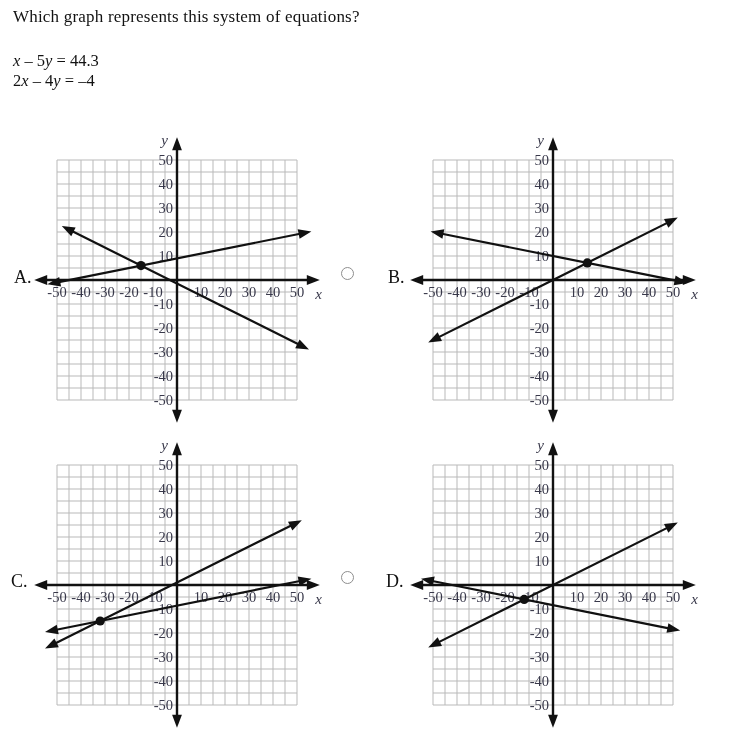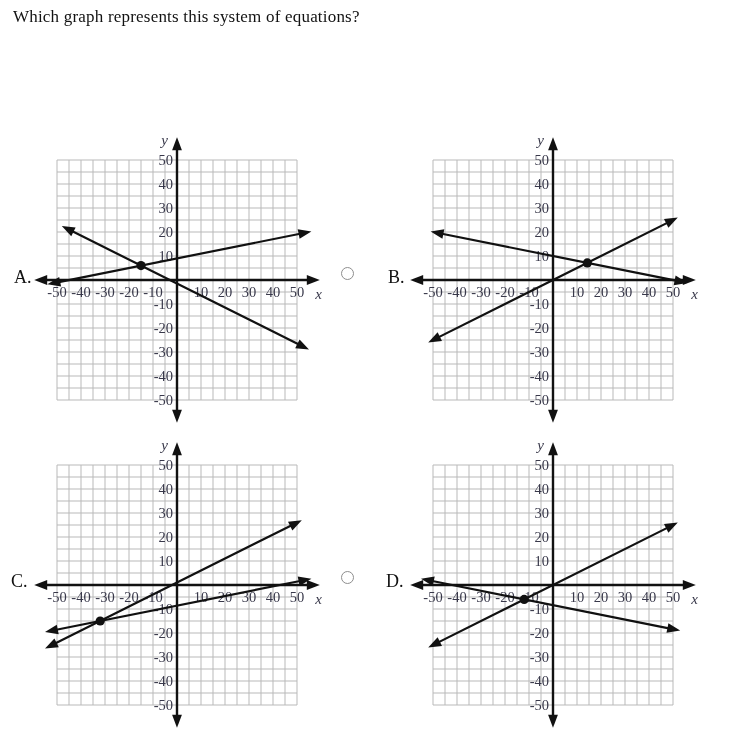--- a/index.html
+++ b/index.html
@@ -36,20 +36,24 @@
   .l-c { left:11px;  top:571px; }
   .l-d { left:386px; top:571px; }
 </style>
 </head>
 <body>
 
 <div class="page">
 
   <div class="question">Which graph represents this system of equations?</div>
 
+  <div class="equations">
+    <div class="eq"><span class="it">x</span><span> – 5</span><span class="it">y</span><span> = 44.3</span></div>
+    <div class="eq"><span>2</span><span class="it">x</span><span> – 4</span><span class="it">y</span><span> = –4</span></div>
+  </div>
 
   <div class="opt-label l-a">A.</div>
   <div class="opt-label l-b">B.</div>
   <div class="opt-label l-c">C.</div>
   <div class="opt-label l-d">D.</div>
 
   <div class="radio r-1"></div>
   <div class="radio r-2"></div>
 
   <svg class="graph g-a" width="300" height="300">

